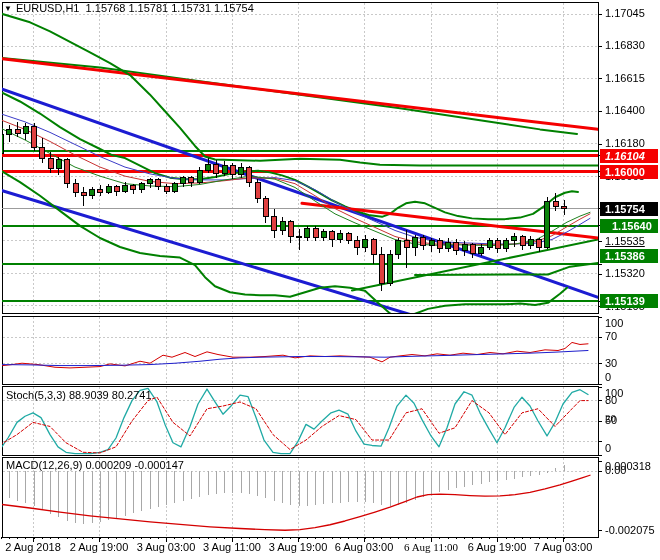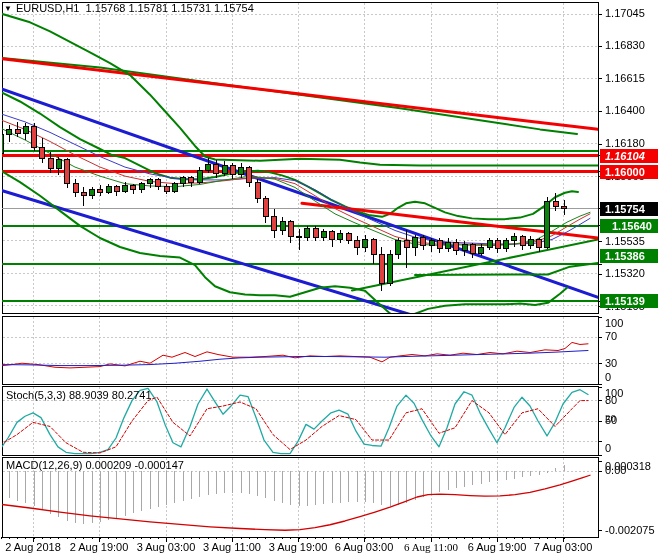--- a/index.html
+++ b/index.html
@@ -453,21 +453,21 @@
   </div>
   <div class="indlabel" id="stoch-label">Stoch(5,3,3) 88.9039 80.2741</div>
   <div class="indlabel" id="macd-label">MACD(12,26,9) 0.000209 -0.000147</div>
   <div id="gen-labels">
       <div class="plbl" style="top: 7px;">1.17045</div>
       <div class="plbl" style="top: 39px;">1.16830</div>
       <div class="plbl" style="top: 72px;">1.16615</div>
       <div class="plbl" style="top: 104px;">1.16400</div>
       <div class="plbl" style="top: 137px;">1.16180</div>
       <div class="plbl" style="top: 170px;">1.15965</div>
-      <div class="plbl" style="top: 235px;">1.15535</div>
+      <div class="plbl" style="top: 235px; text-decoration: underline;">1.15535</div>
       <div class="plbl" style="top: 267px;">1.15320</div>
       <div class="plbl" style="top: 300px;">1.15105</div>
       <div class="pane-lbl" style="top: 317px;">100</div>
       <div class="pane-lbl" style="top: 330px;">70</div>
       <div class="pane-lbl" style="top: 357px;">30</div>
       <div class="pane-lbl" style="top: 371px;">0</div>
       <div class="pane-lbl" style="top: 387px;">100</div>
       <div class="pane-lbl" style="top: 394px;">80</div>
       <div class="pane-lbl" style="top: 414px;">50</div>
       <div class="pane-lbl" style="top: 412px; font-family: Liberation Serif, serif;">20</div>

